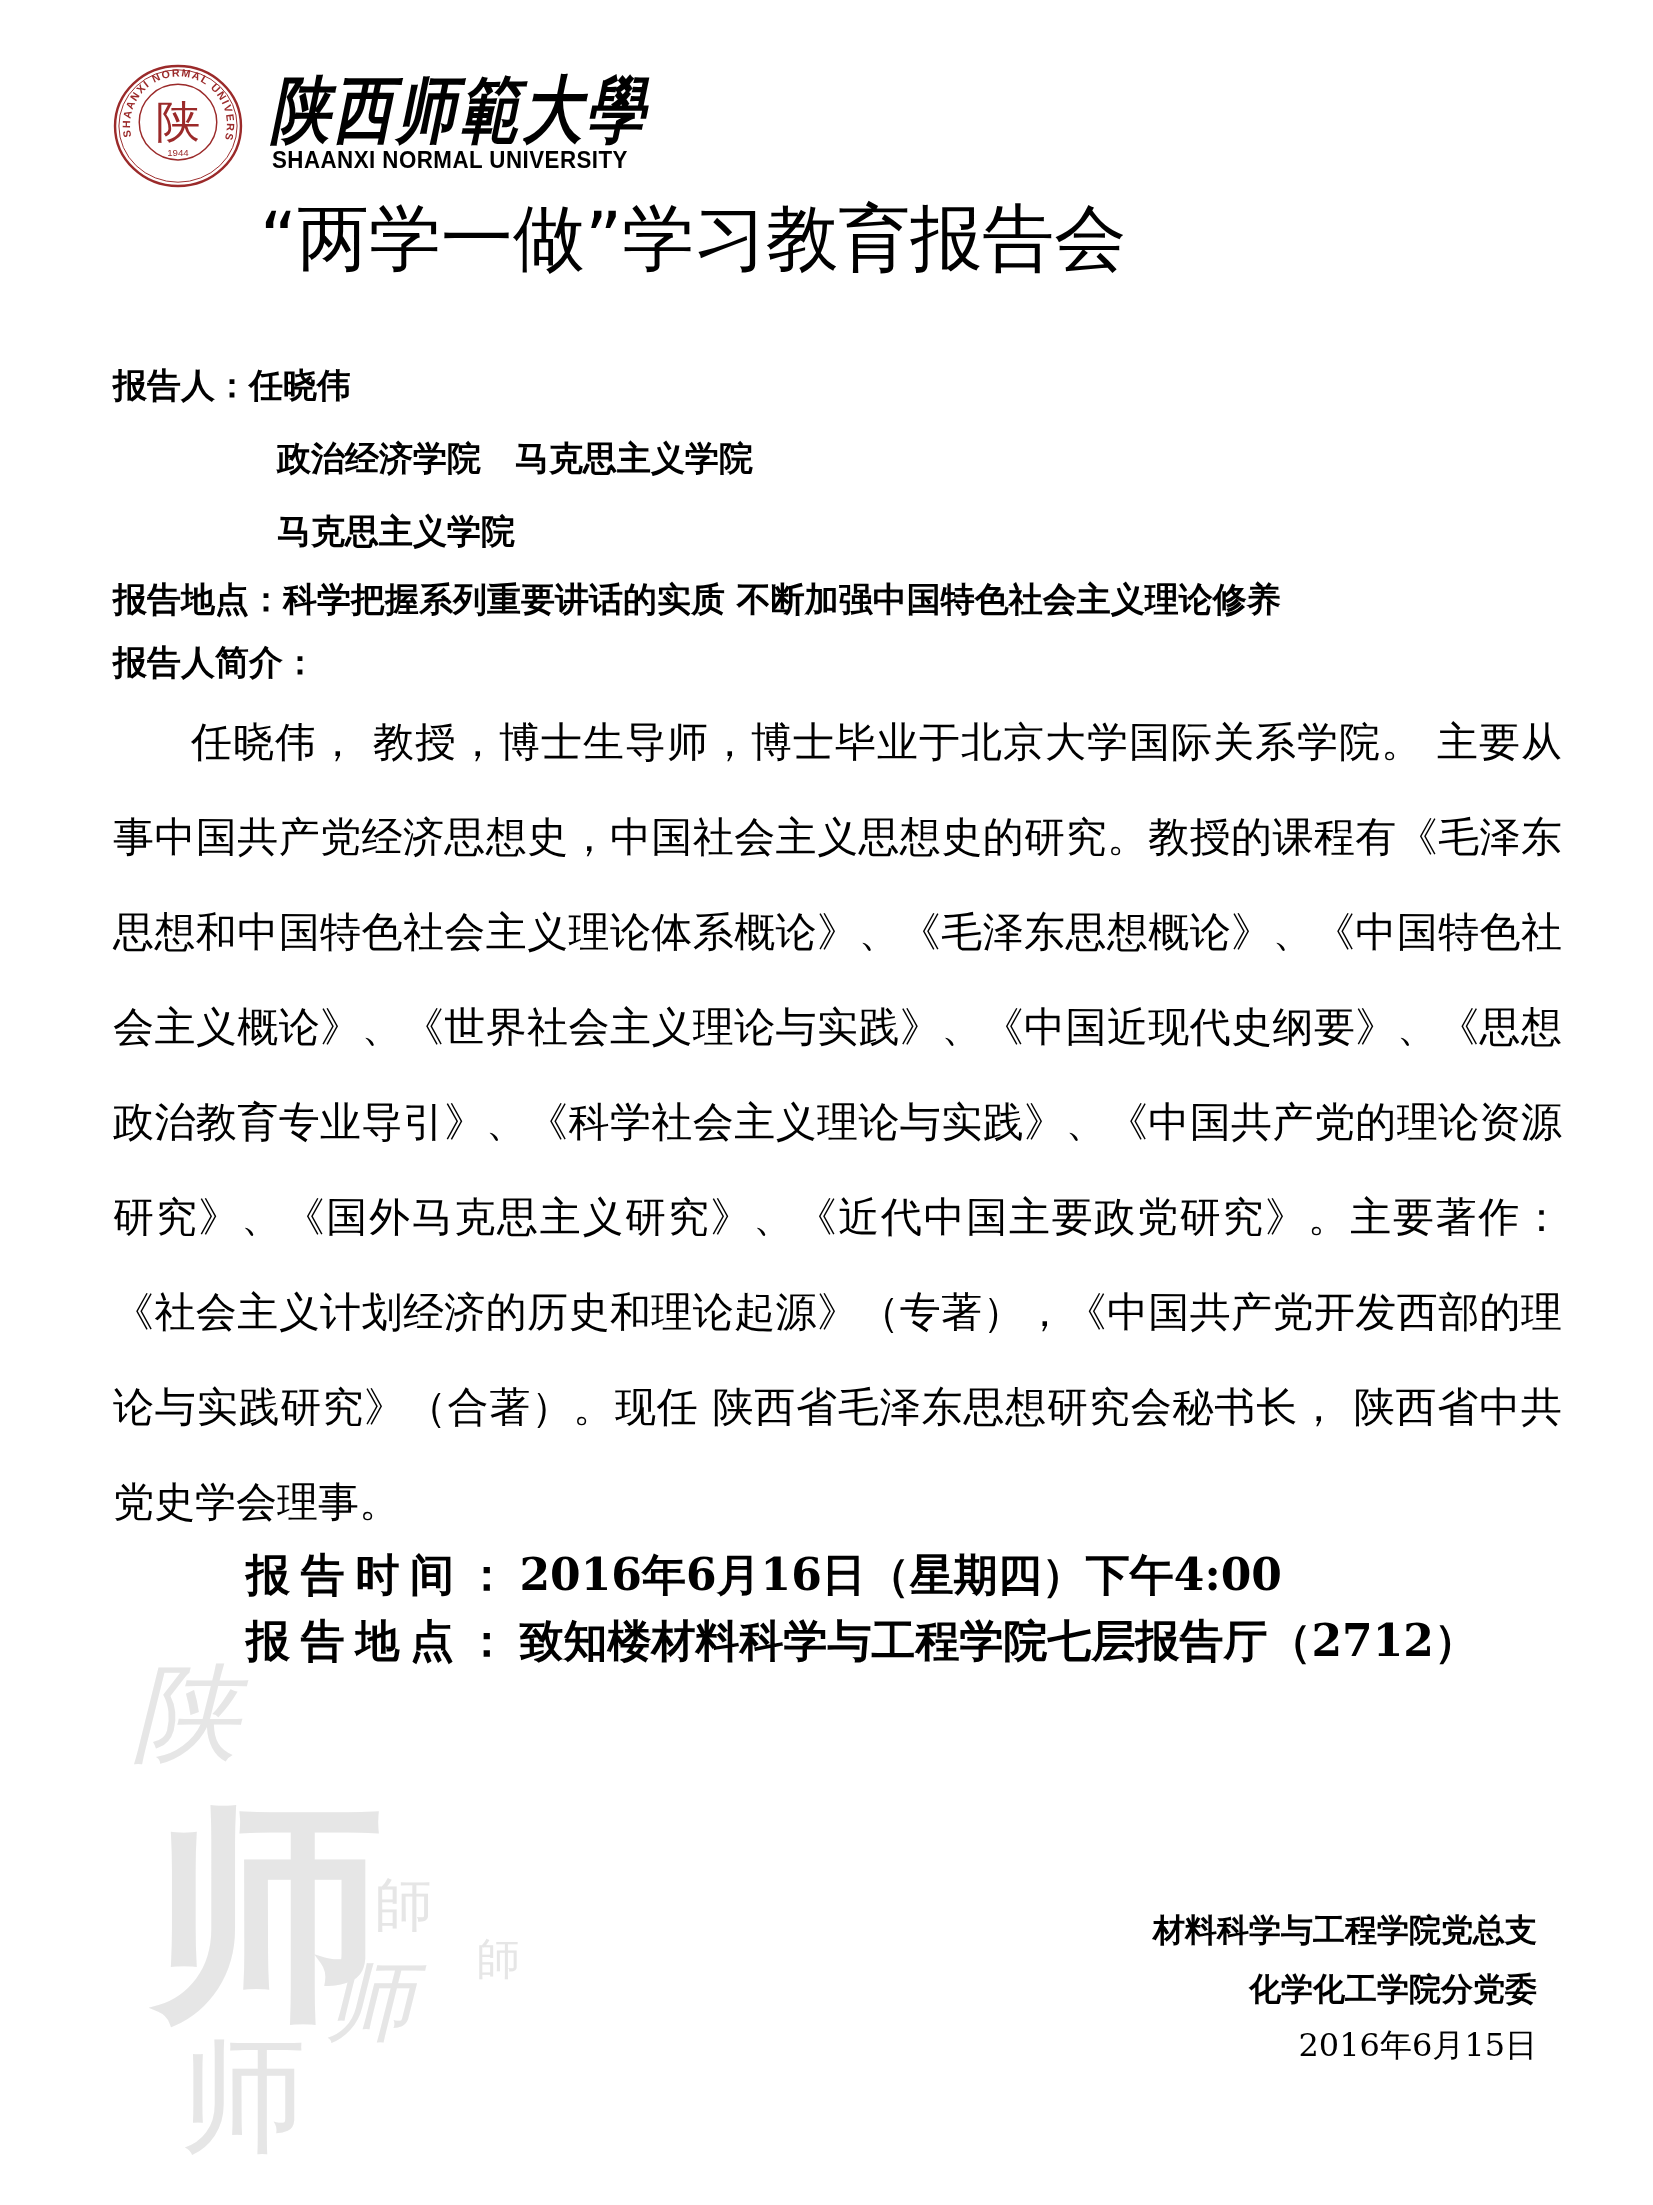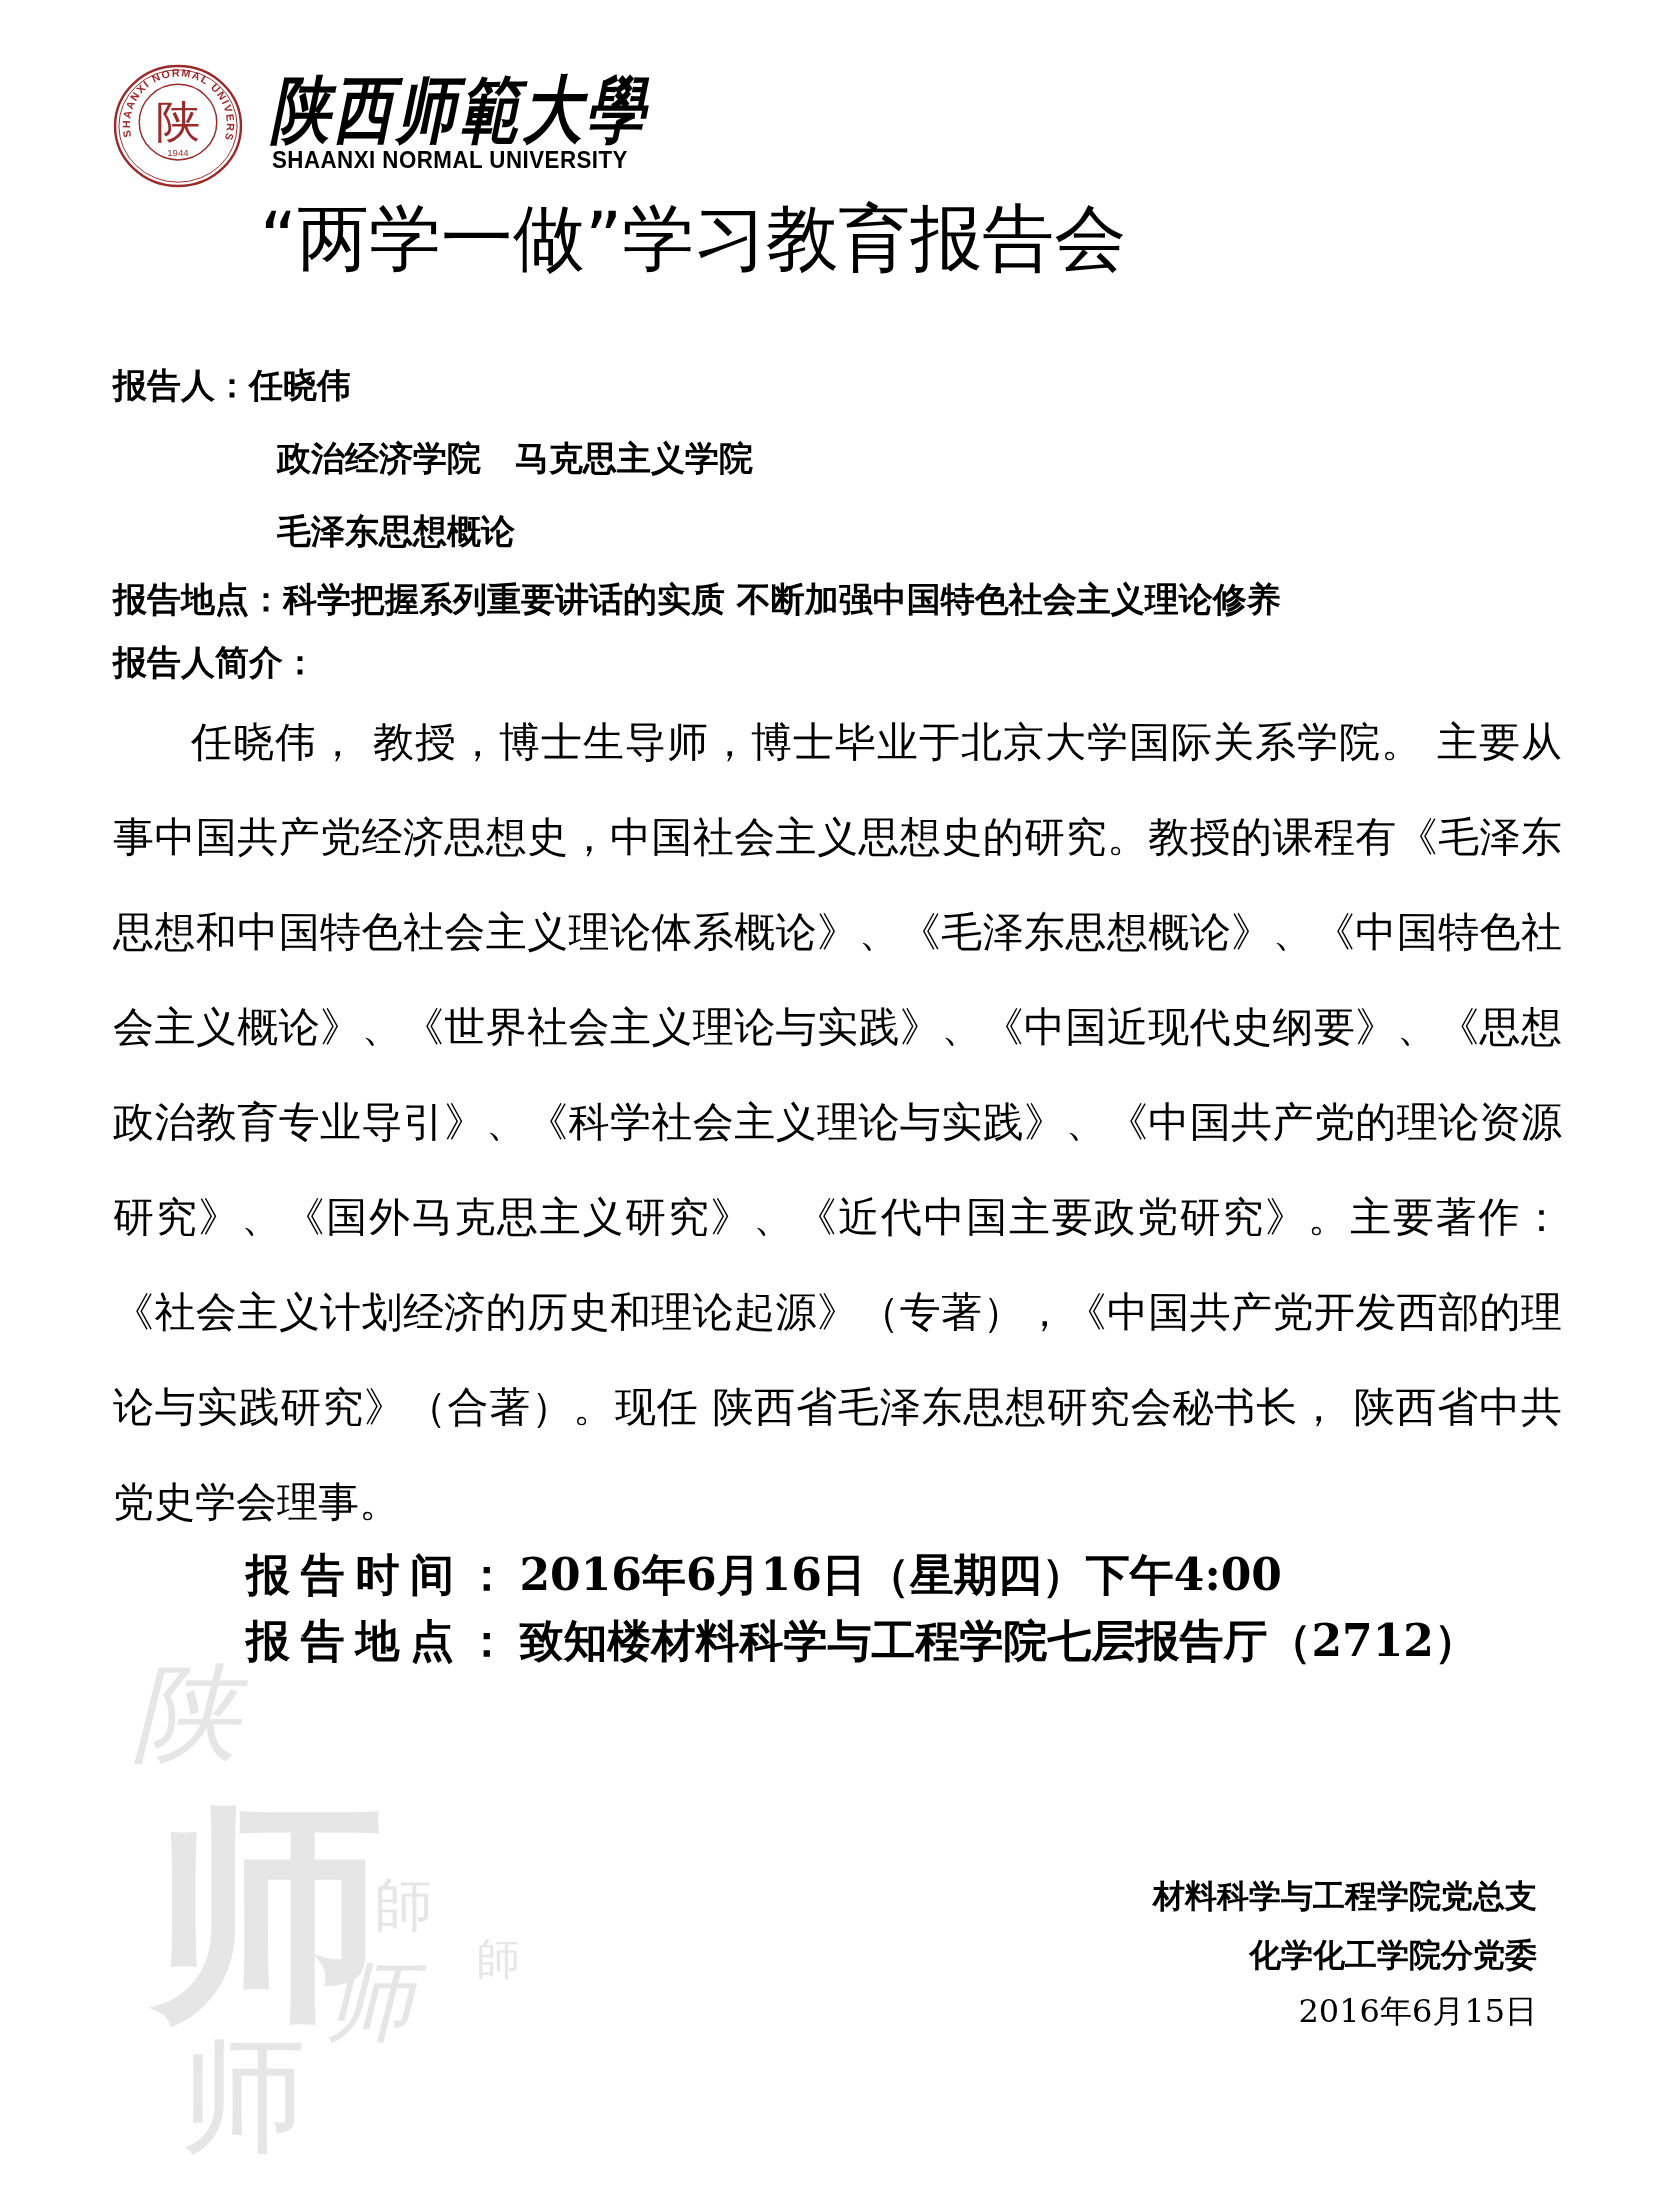--- a/index.html
+++ b/index.html
@@ -34,21 +34,21 @@
 
   .bold-info { font-size:44px; line-height:44px; font-weight:bold;
                font-family:"DejaVu Serif",serif; }
   #time { left:246px; top:1553px; }
   #place { left:246px; top:1619px; }
   .spaced { letter-spacing:10.7px; }
 
   #watermark { left:122px; top:1653px; width:510px; height:525px; }
 
   .sig { right:117px; font-size:32px; line-height:44px; font-weight:bold;
-         font-family:"DejaVu Serif",serif; text-align:right; }
+         font-family:"DejaVu Serif",serif; text-align:right;margin-top:34px; }
   #sig1 { top:1874px; }
   #sig2 { top:1933px; }
   #sig3 { top:1989px; font-weight:normal; }
 </style>
 </head>
 <body>
 
 <svg id="seal" class="abs" viewBox="0 0 268 256">
   <ellipse cx="134" cy="128" rx="130" ry="124" fill="none" stroke="#9b2a2a" stroke-width="5"></ellipse>
   <ellipse cx="134" cy="128" rx="122" ry="116" fill="none" stroke="#9b2a2a" stroke-width="2"></ellipse>
@@ -65,21 +65,21 @@
 
 <div id="logo-cn" class="abs">陕西师範大學</div>
 <div id="logo-en" class="abs">SHAANXI NORMAL UNIVERSITY</div>
 
 <div id="title" class="abs">“两学一做”学习教育报告会</div>
 
 <div id="speaker" class="abs fs-h">
   <span>报告人：</span><span>任晓伟</span>
 </div>
 <div id="affil1" class="abs fs-h">政治经济学院　马克思主义学院</div>
-<div id="affil2" class="abs fs-h">毛泽东思想概论</div>
+<div id="affil2" class="abs fs-h">马克思主义学院</div>
 
 <div id="topic" class="abs fs-h">
   <span>报告地点：</span><span>科学把握系列重要讲话的实质 不断加强中国特色社会主义理论修养</span>
 </div>
 
 <div id="intro-label" class="abs fs-h">报告人简介：</div>
 
 <div id="bio" class="abs">任晓伟， 教授，博士生导师，博士毕业于北京大学国际关系学院。 主要从事中国共产党经济思想史，中国社会主义思想史的研究。教授的课程有《毛泽东思想和中国特色社会主义理论体系概论》、《毛泽东思想概论》、《中国特色社会主义概论》、《世界社会主义理论与实践》、《中国近现代史纲要》、《思想政治教育专业导引》、《科学社会主义理论与实践》、《中国共产党的理论资源研究》、《国外马克思主义研究》、《近代中国主要政党研究》。主要著作：《社会主义计划经济的历史和理论起源》（专著），《中国共产党开发西部的理论与实践研究》（合著）。现任 陕西省毛泽东思想研究会秘书长， 陕西省中共党史学会理事。</div>
 
 <div id="time" class="abs bold-info">

